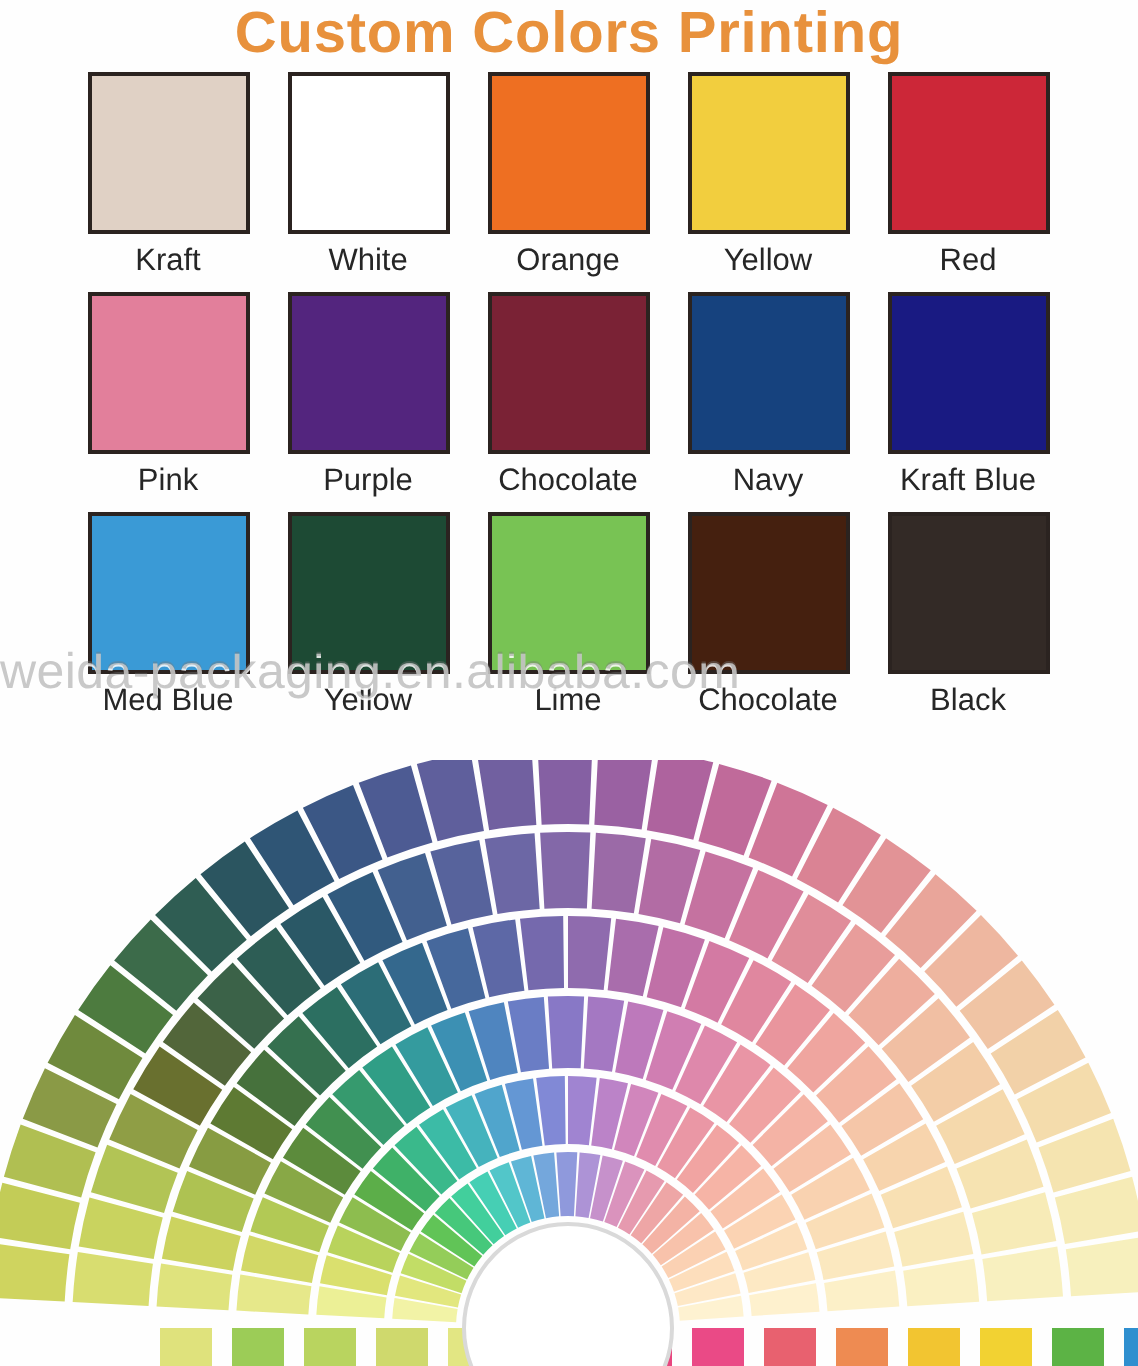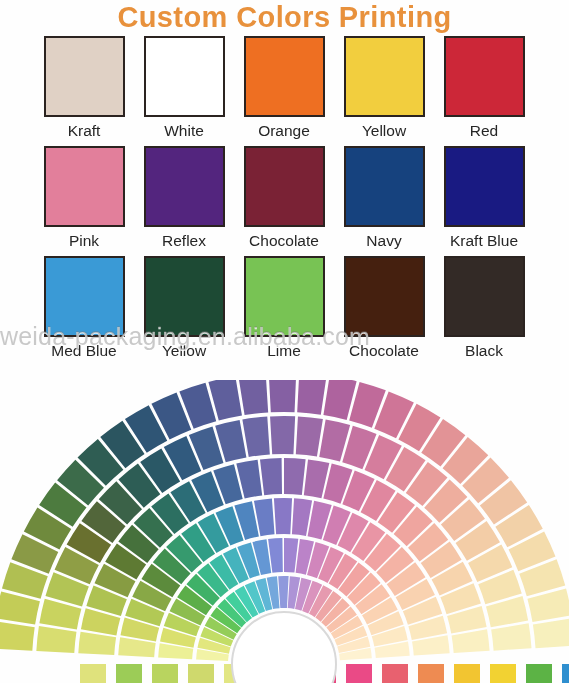--- a/index.html
+++ b/index.html
@@ -121,21 +121,21 @@
     </div>
   </div>
 
   <div class="swatch-row">
     <div class="swatch-cell">
       <div class="swatch-chip" style="background-color: rgb(226, 127, 155); border-color: rgb(43, 35, 32);"></div>
       <div class="swatch-label">Pink</div>
     </div>
     <div class="swatch-cell">
       <div class="swatch-chip" style="background-color: rgb(83, 37, 126); border-color: rgb(43, 35, 32);"></div>
-      <div class="swatch-label">Reflex</div>
+      <div class="swatch-label">Purple</div>
     </div>
     <div class="swatch-cell">
       <div class="swatch-chip" style="background-color: rgb(122, 34, 53); border-color: rgb(43, 35, 32);"></div>
       <div class="swatch-label">Chocolate</div>
     </div>
     <div class="swatch-cell">
       <div class="swatch-chip" style="background-color: rgb(22, 66, 126); border-color: rgb(43, 35, 32);"></div>
       <div class="swatch-label">Navy</div>
     </div>
     <div class="swatch-cell">

